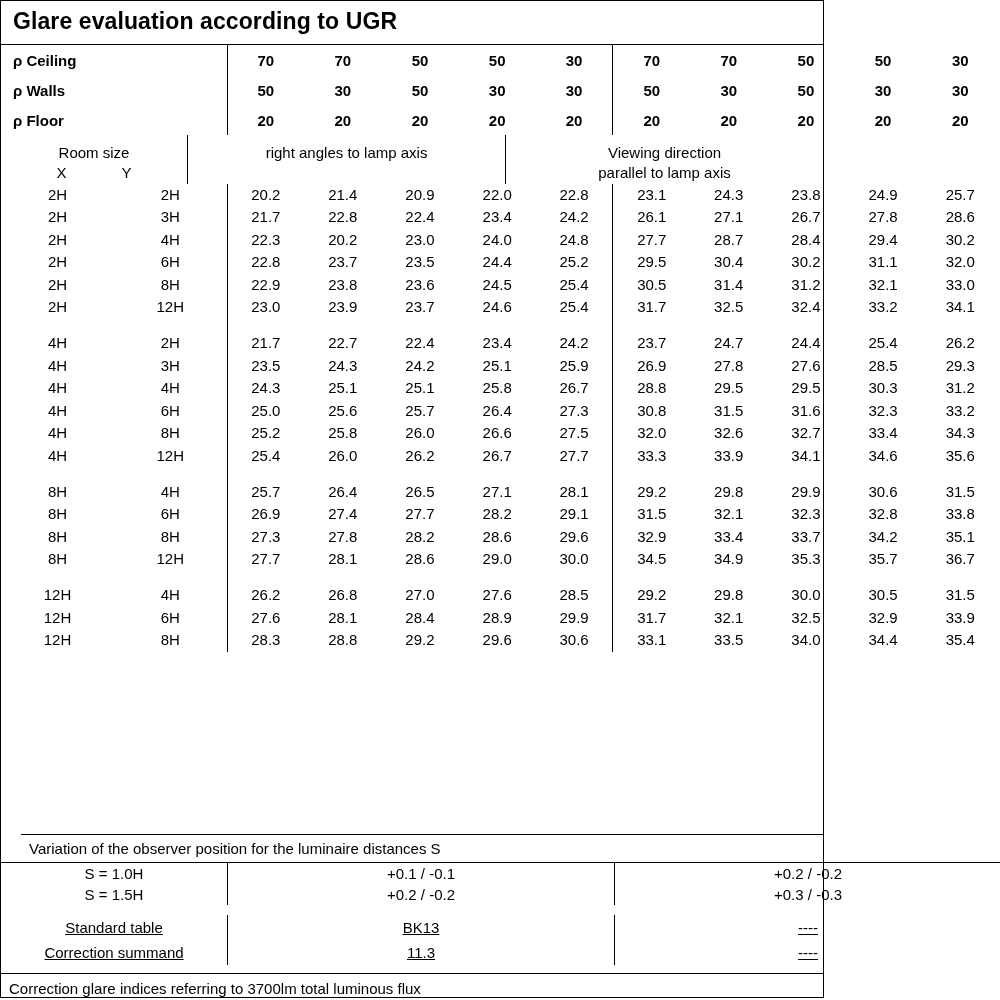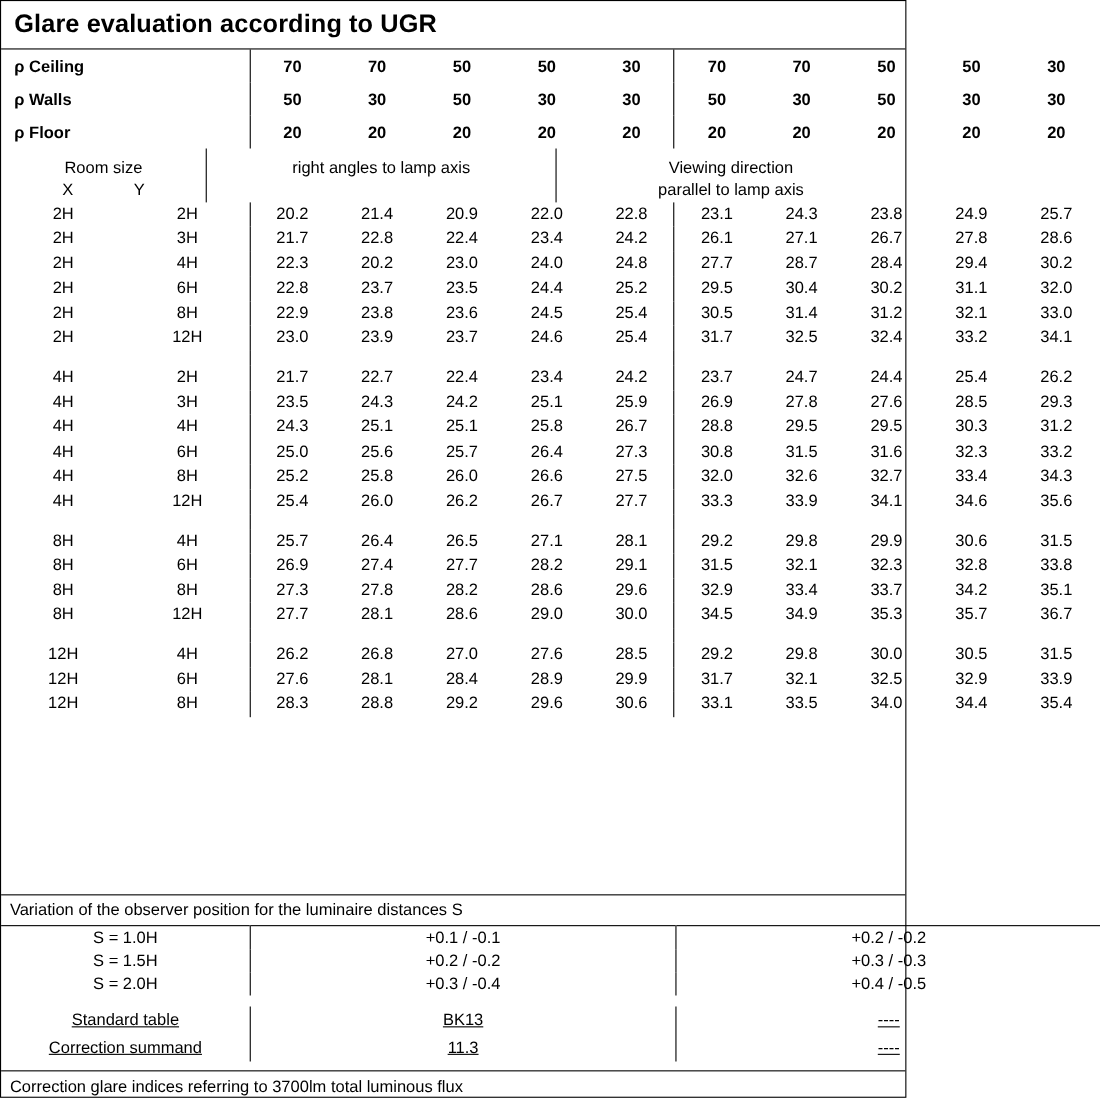--- a/index.html
+++ b/index.html
@@ -96,20 +96,21 @@
   }
   .data-table td.xcol { text-align: center; width: 113px; }
   .data-table td.ycol { text-align: center; width: 113px; }
   .gap-row td { height: 13px; line-height: 13px; }
 
   
   .note-row {
     border-top: 1px solid #000;
     padding: 5px 0 5px 8px;
     font-size: 15px;
+    margin-left: 20px;
   }
   .s-table td {
     height: 21px;
     line-height: 21px;
   }
   .s-table td.slabel {
     text-align: center;
     width: 226px;
   }
   .s-table td.sval {
@@ -529,25 +530,20 @@
         <tr>
           <td class="slabel">S = 1.0H</td>
           <td class="sval">+0.1 / -0.1</td>
           <td class="sval">+0.2 / -0.2</td>
         </tr>
         <tr>
           <td class="slabel">S = 1.5H</td>
           <td class="sval">+0.2 / -0.2</td>
           <td class="sval">+0.3 / -0.3</td>
         </tr>
-        <tr>
-          <td class="slabel">S = 2.0H</td>
-          <td class="sval">+0.3 / -0.4</td>
-          <td class="sval">+0.4 / -0.5</td>
-        </tr>
       </tbody>
   </table>
 
   <div class="spacer-6"></div>
 
   <table class="std-table">
     <tbody id="standard-body">
         <tr>
           <td class="stdlabel">Standard table</td>
           <td class="stdval">BK13</td>

